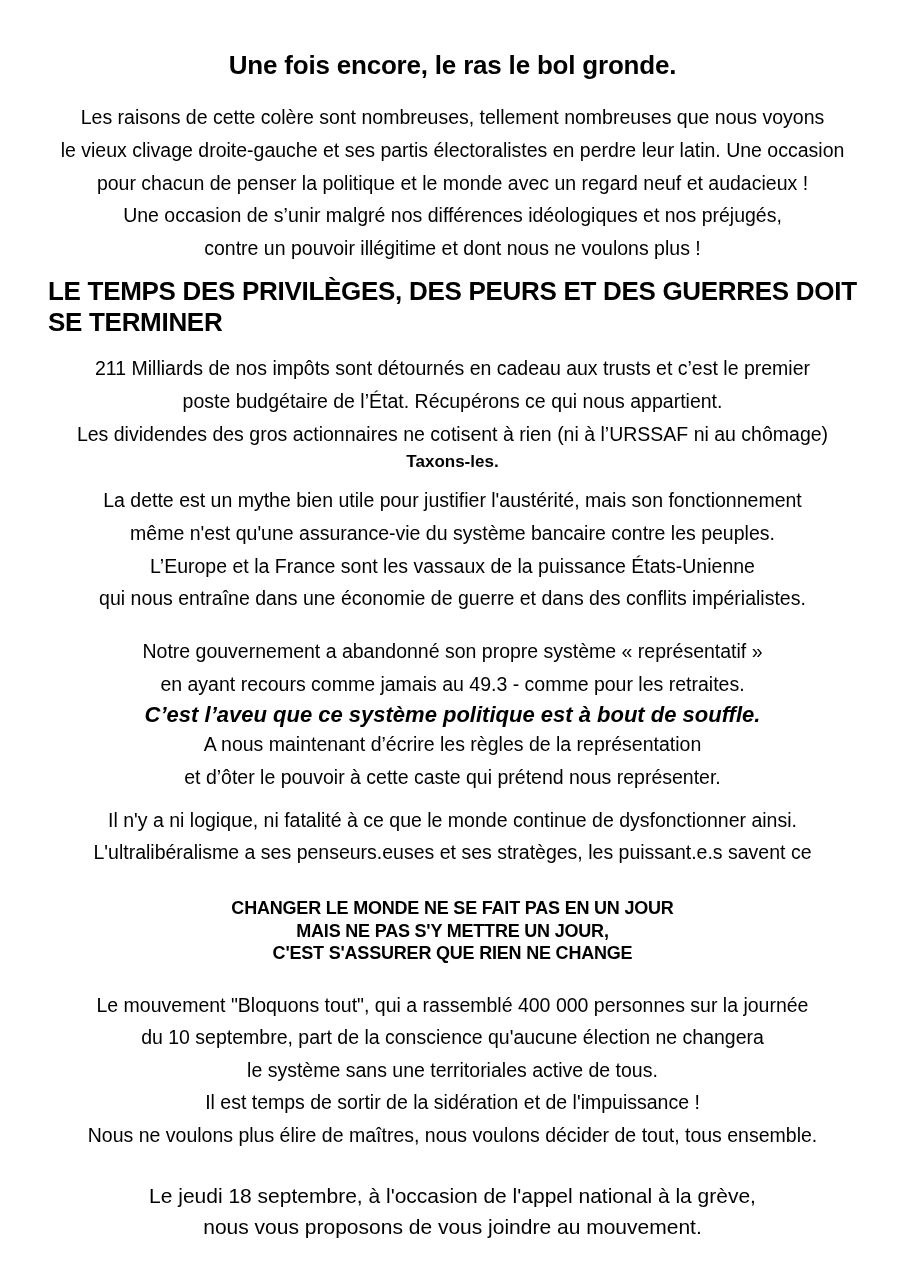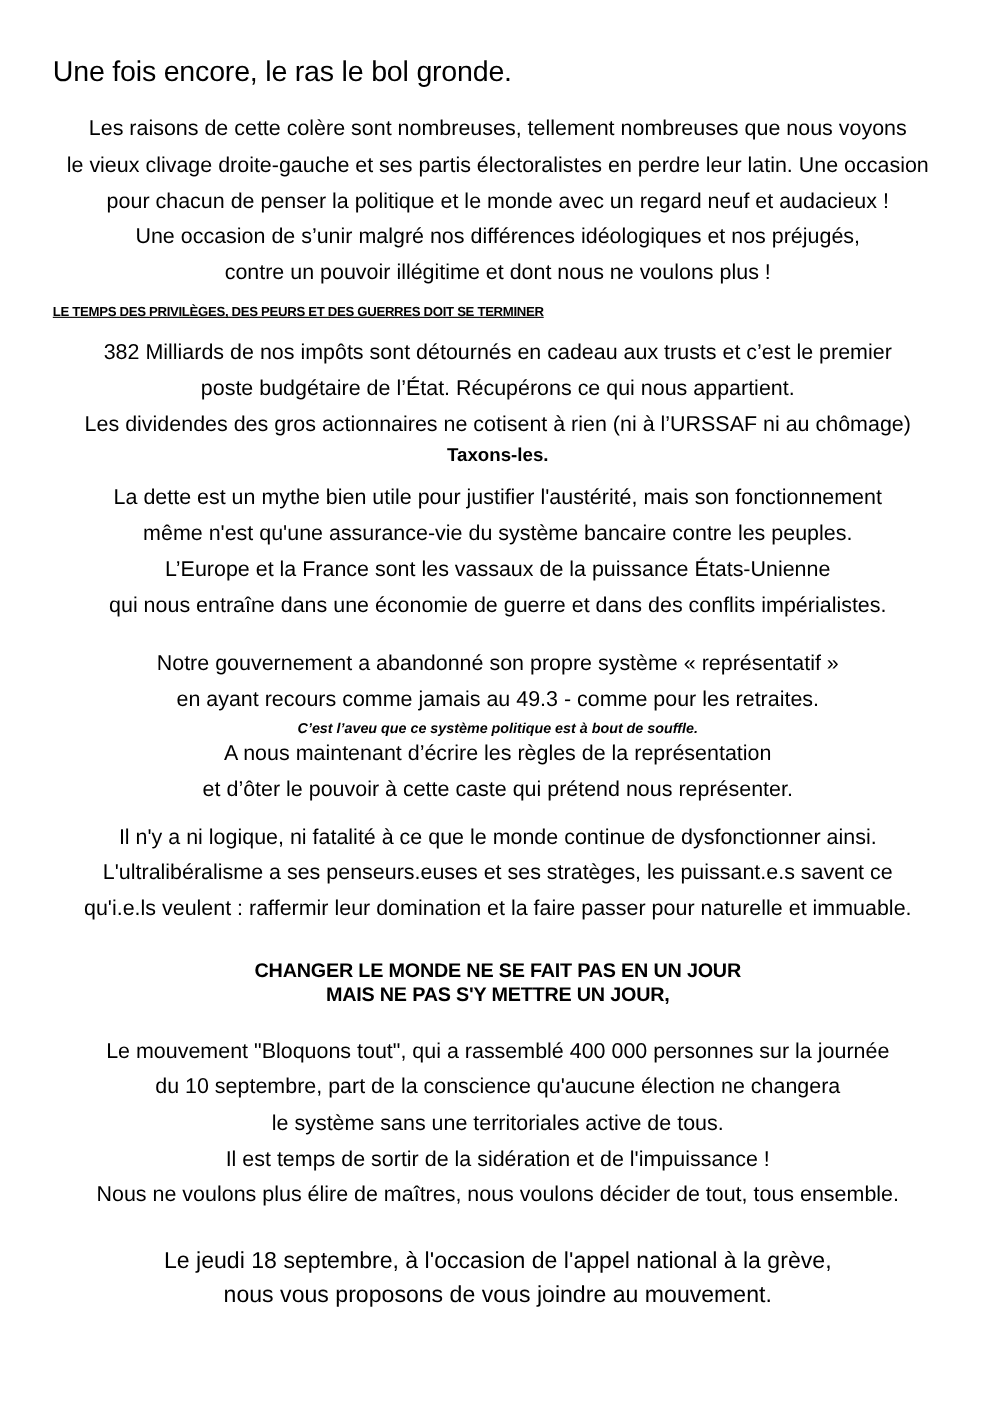--- a/index.html
+++ b/index.html
@@ -16,51 +16,50 @@
   }
   .page {
     width: 905px;
     min-height: 1280px;
     box-sizing: border-box;
     padding: 44px 48px 24px 48px;
     background: #ffffff;
   }
   .title {
     font-size: 26px;
-    font-weight: normal;
-    text-align: left;
+    font-weight: bold;
+    text-align: center;
     letter-spacing: -0.2px;
     margin: 6px 0 22px 0;
     line-height: 1.2;
   }
   .para {
     font-size: 19.5px;
     line-height: 1.47;
     margin: 0 0 4px 0;
   }
   .center { text-align: center; }
   .block {
     margin-bottom: 14px;
   }
   .heading-bold {
-    font-size: 12px;
+    font-size: 26px;
     font-weight: bold;
     text-align: left;
     margin: 2px 0 16px 0;
     letter-spacing: -0.3px;
-    text-decoration: underline;
   }
   .emph-center {
     font-size: 17px;
     font-weight: bold;
     text-align: center;
     margin: 4px 0 8px 0;
   }
   .emph-italic {
-    font-size: 13px;
+    font-size: 22px;
     font-weight: bold;
     font-style: italic;
     text-align: center;
     margin: 2px 0 2px 0;
   }
   .bigheading {
     font-size: 18px;
     font-weight: bold;
     text-align: center;
     line-height: 1.25;
@@ -88,21 +87,21 @@
     <p class="para center line">Les raisons de cette colère sont nombreuses, tellement nombreuses que nous voyons</p>
     <p class="para center line">le vieux clivage droite-gauche et ses partis électoralistes en perdre leur latin. Une occasion</p>
     <p class="para center line">pour chacun de penser la politique et le monde avec un regard neuf et audacieux !</p>
     <p class="para center line">Une occasion de s’unir malgré nos différences idéologiques et nos préjugés,</p>
     <p class="para center line">contre un pouvoir illégitime et dont nous ne voulons plus !</p>
   </div>
 
   <h2 class="heading-bold">LE TEMPS DES PRIVILÈGES, DES PEURS ET DES GUERRES DOIT SE TERMINER</h2>
 
   <div class="block">
-    <p class="para center line">382 Milliards de nos impôts sont détournés en cadeau aux trusts et c’est le premier</p>
+    <p class="para center line">211 Milliards de nos impôts sont détournés en cadeau aux trusts et c’est le premier</p>
     <p class="para center line">poste budgétaire de l’État. Récupérons ce qui nous appartient.</p>
     <p class="para center line">Les dividendes des gros actionnaires ne cotisent à rien (ni à l’URSSAF ni au chômage)</p>
     <p class="emph-center">Taxons-les.</p>
   </div>
 
   <div class="block">
     <p class="para center line">La dette est un mythe bien utile pour justifier l'austérité, mais son fonctionnement</p>
     <p class="para center line">même n'est qu'une assurance-vie du système bancaire contre les peuples.</p>
     <p class="para center line">L’Europe et la France sont les vassaux de la puissance États-Unienne</p>
     <p class="para center line">qui nous entraîne dans une économie de guerre et dans des conflits impérialistes.</p>
@@ -114,26 +113,26 @@
     <p class="para center line">Notre gouvernement a abandonné son propre système « représentatif »</p>
     <p class="para center line">en ayant recours comme jamais au 49.3 - comme pour  les retraites.</p>
     <p class="emph-italic">C’est l’aveu que ce système politique est à bout de souffle.</p>
     <p class="para center line">A nous maintenant d’écrire les règles de la représentation</p>
     <p class="para center line">et d’ôter le pouvoir à cette caste qui prétend nous représenter.</p>
   </div>
 
   <div class="block">
     <p class="para center line">Il n'y a ni logique, ni fatalité à ce que le monde continue de dysfonctionner ainsi.</p>
     <p class="para center line">L'ultralibéralisme a ses penseurs.euses et ses stratèges, les puissant.e.s savent ce</p>
-    <p class="para center line">qu'i.e.ls veulent : raffermir leur domination et la faire passer pour naturelle et immuable.</p>
   </div>
 
   <div class="bigheading">
     <span class="line">CHANGER LE MONDE NE SE FAIT PAS EN UN JOUR</span>
     <span class="line">MAIS NE PAS S'Y METTRE UN JOUR,</span>
+    <span class="line">C'EST S'ASSURER QUE RIEN NE CHANGE</span>
   </div>
 
   <div class="block">
     <p class="para center line">Le mouvement "Bloquons tout", qui a rassemblé 400 000 personnes sur la journée</p>
     <p class="para center line">du 10 septembre, part de la conscience qu'aucune élection ne changera</p>
     <p class="para center line">le système sans une territoriales active de tous.</p>
     <p class="para center line">Il est temps de sortir de la sidération et de l'impuissance !</p>
     <p class="para center line">Nous ne voulons plus élire de maîtres, nous voulons décider de tout, tous ensemble.</p>
   </div>
 

